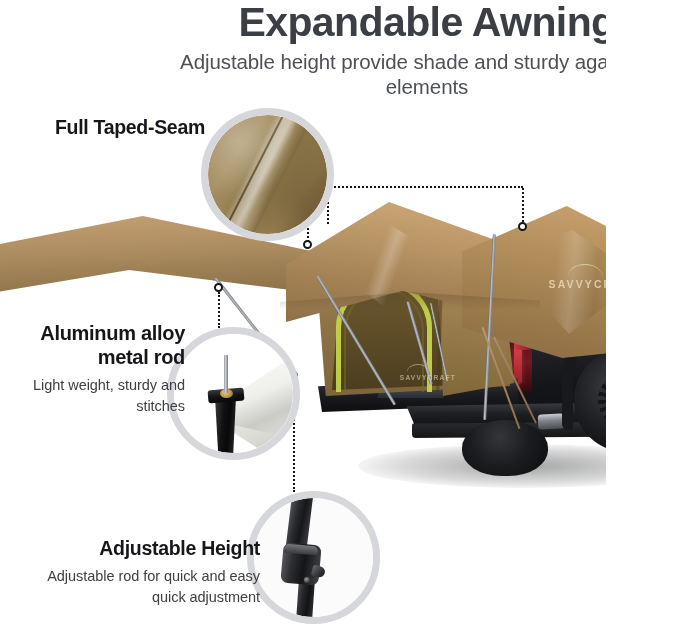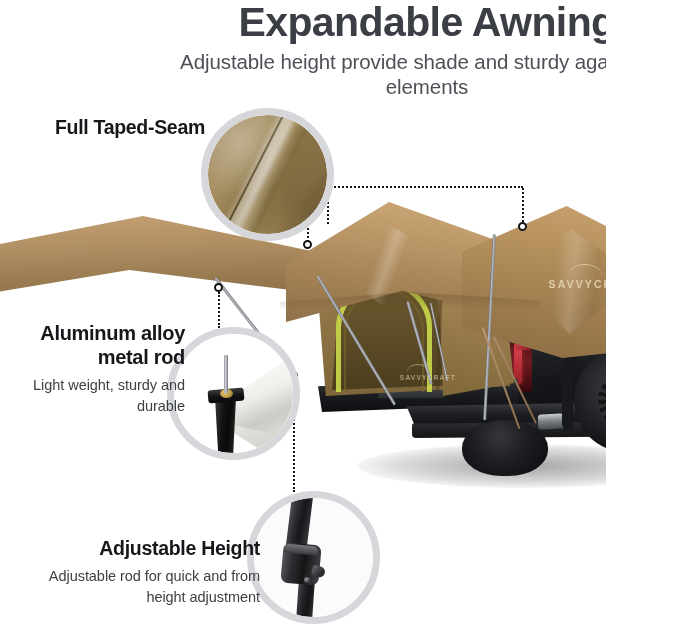--- a/index.html
+++ b/index.html
@@ -597,21 +597,21 @@
       <div class="h-clamp-screw"></div>
     </div>
   </div>
 
   <div class="feature feat-seam">
     <h3>Full Taped-Seam</h3>
   </div>
 
   <div class="feature feat-rod">
     <h3>Aluminum alloy metal rod</h3>
-    <p>Light weight, sturdy and durable</p>
+    <p>Light weight, sturdy and stitches</p>
   </div>
 
   <div class="feature feat-height">
     <h3>Adjustable Height</h3>
-    <p>Adjustable rod for quick and from height adjustment</p>
+    <p>Adjustable rod for quick and easy quick adjustment</p>
   </div>
 
 </div>
 
 </body></html>

